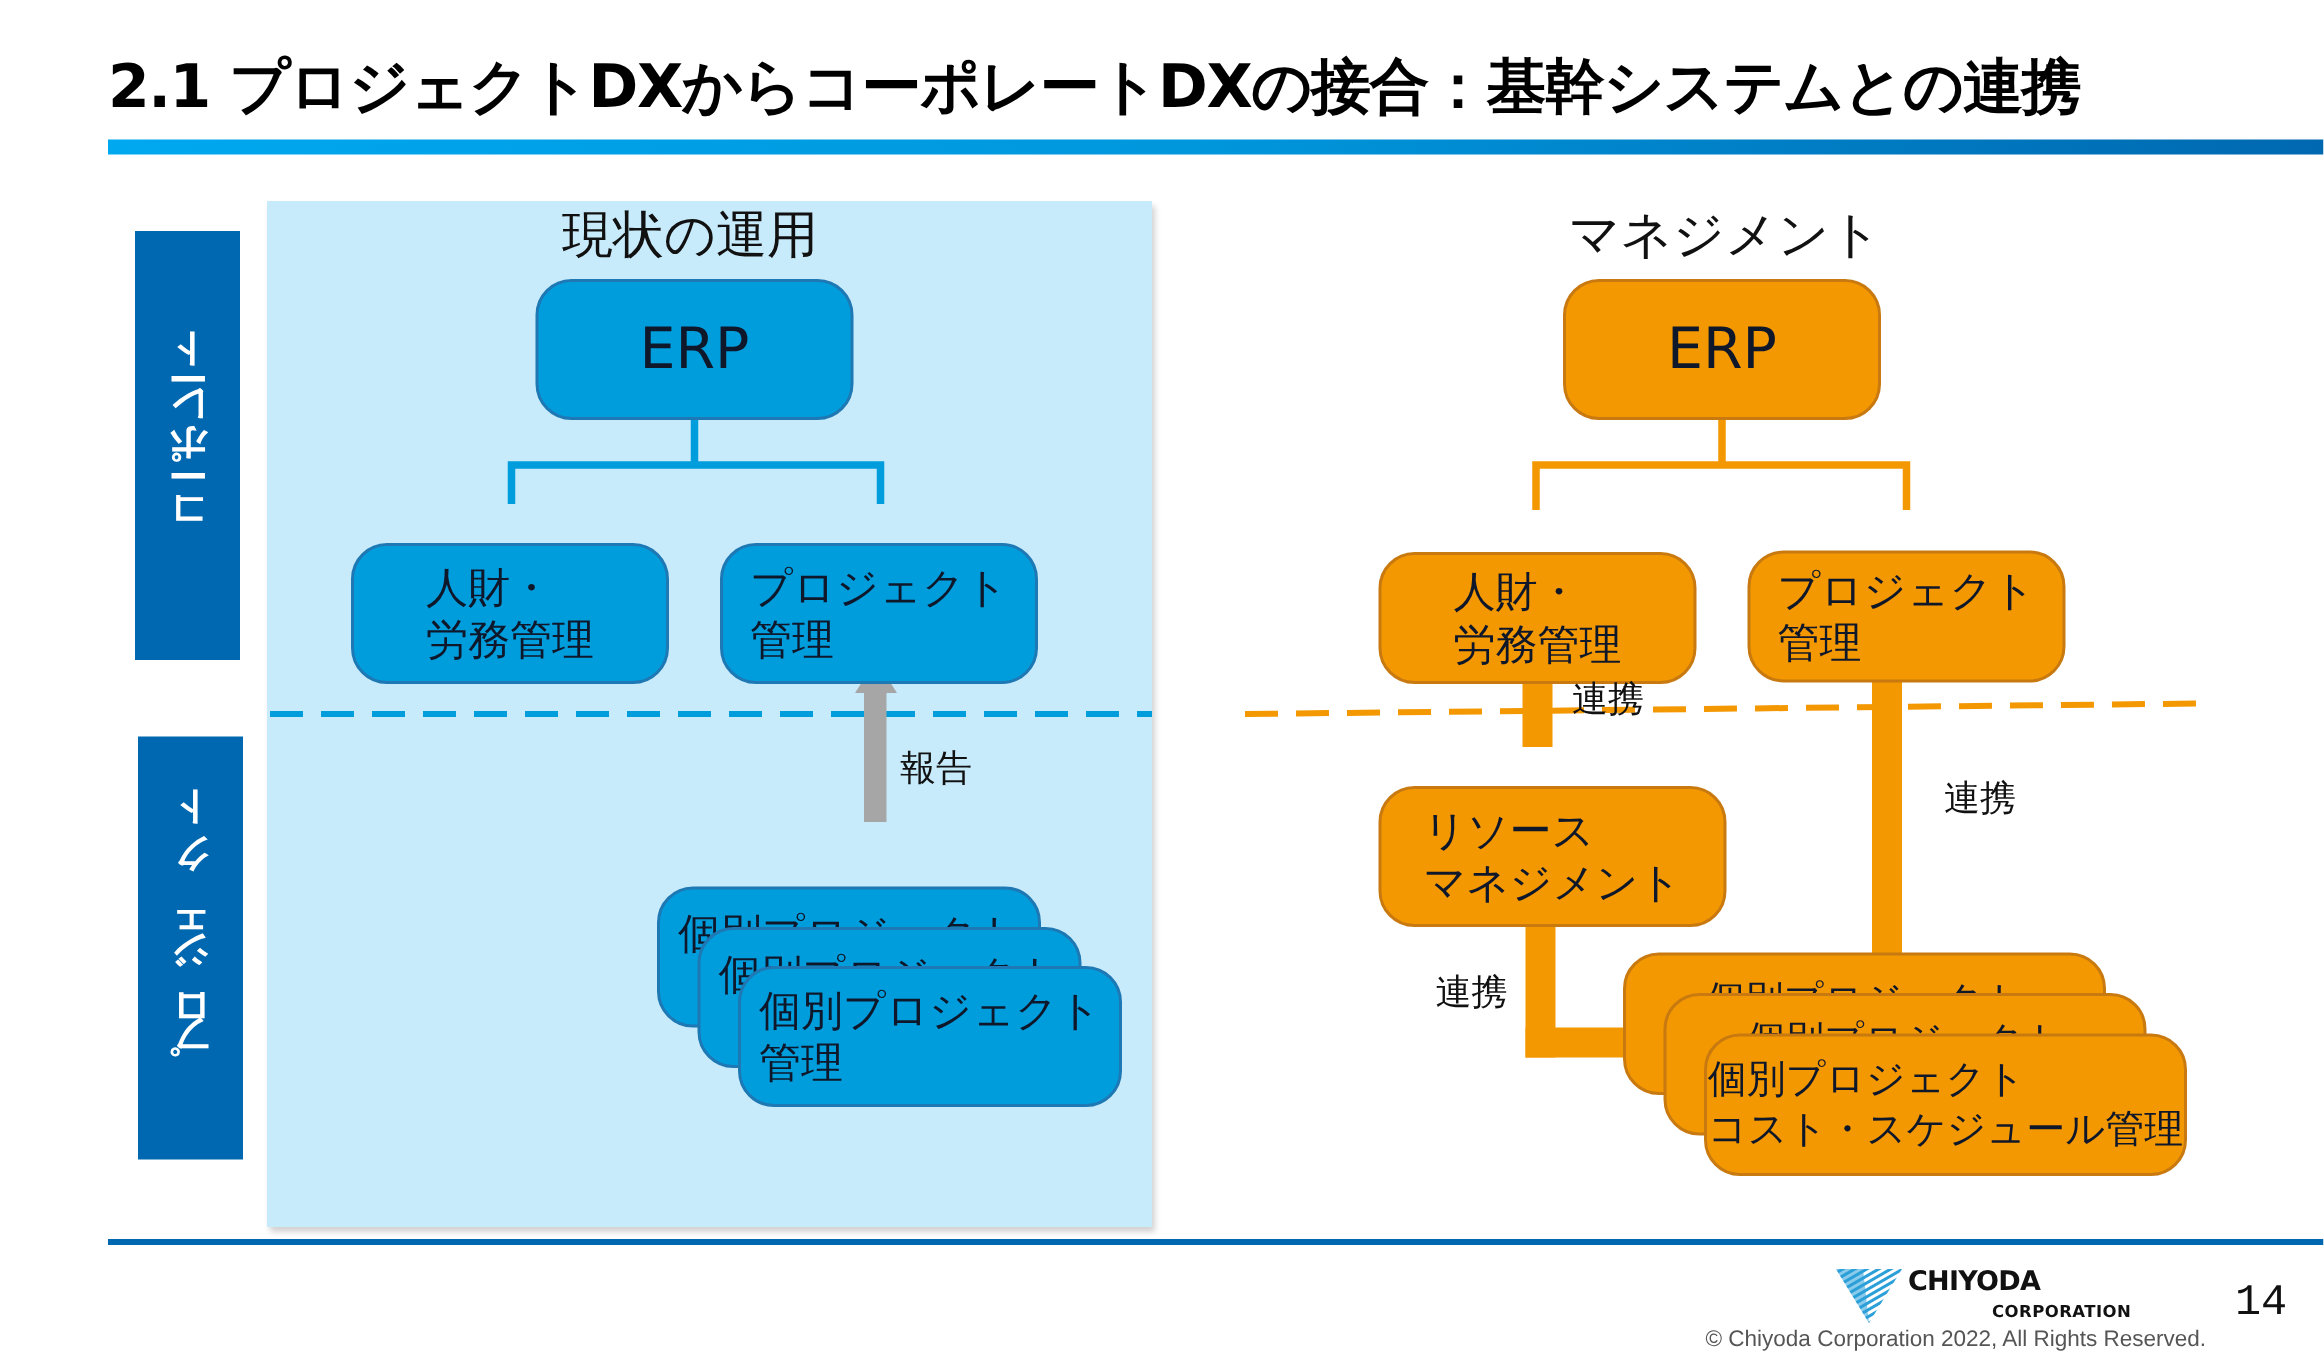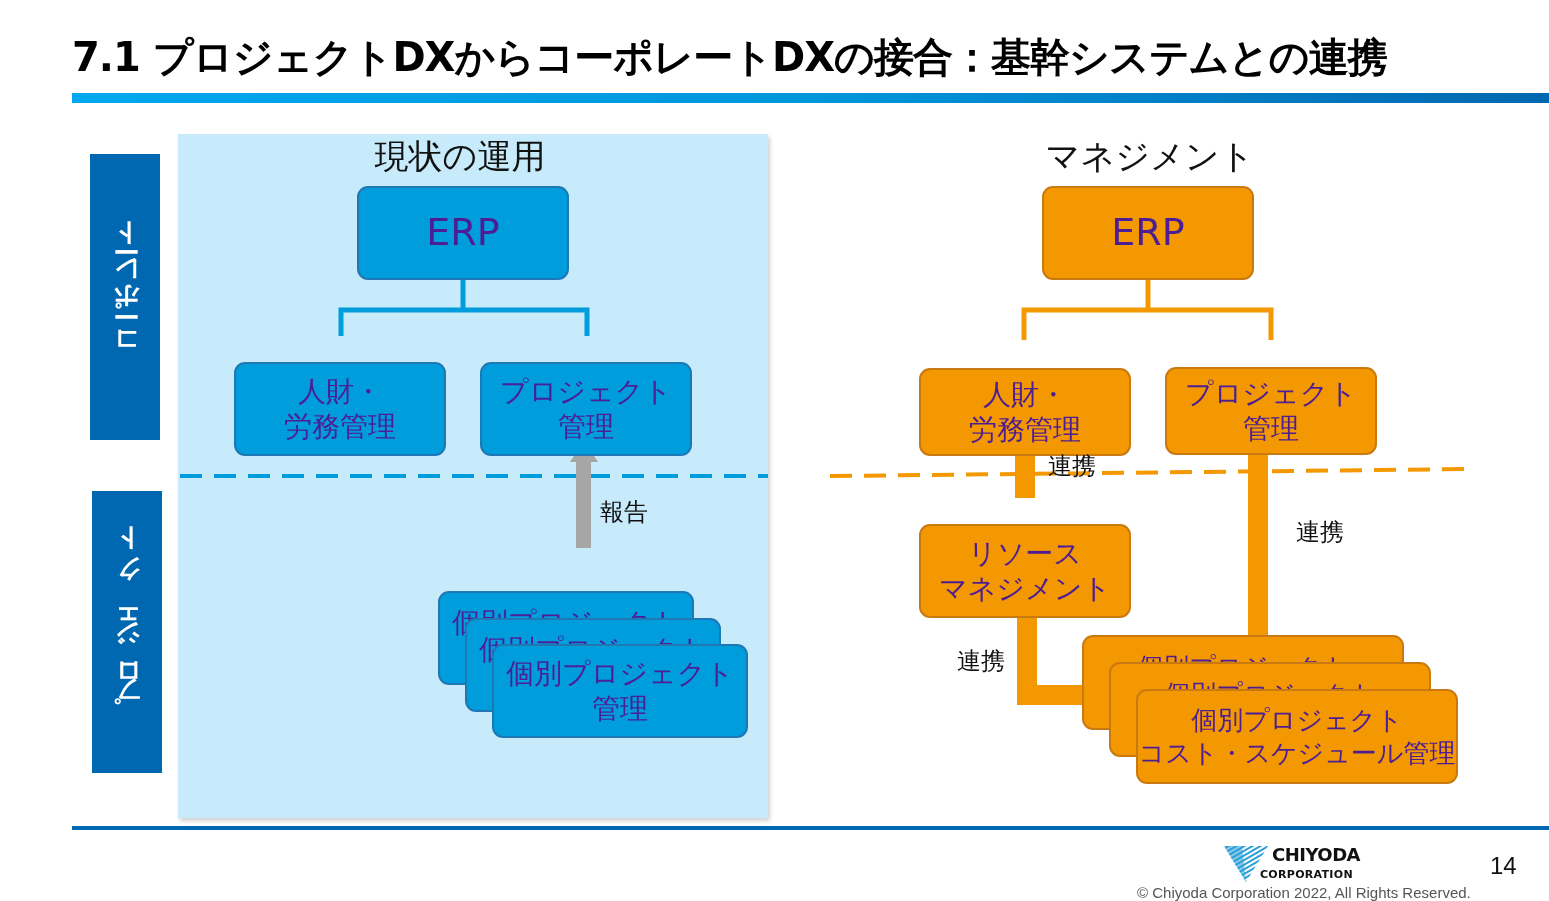--- a/index.html
+++ b/index.html
@@ -9,38 +9,38 @@
   .title { left:72px; top:30px; font-size:40px; font-weight:bold; color:#000; letter-spacing:-1px; white-space:nowrap; }
   .title-bar { left:72px; top:93px; width:1477px; height:10px;
                background:linear-gradient(90deg,#00a8ef 0%,#0096dc 50%,#0068b0 100%); }
   .panel { box-shadow:2px 3px 4px rgba(0,0,0,0.18); }
   .panel-left { left:178px; top:134px; width:590px; height:684px; background:#c7ebfb; }
   .panel-right { left:829px; top:132px; width:637px; height:686px; background:#fde8c9; }
   .panel-title { font-size:34px; color:#111; text-align:center; white-space:nowrap;font-family:Liberation Serif, serif; }
   .side-label { background:#0068b0; color:#fff; font-size:26px; font-weight:bold;
                 display:flex; align-items:center; justify-content:center; }
   .side-label span { writing-mode:vertical-rl; transform:rotate(180deg); letter-spacing:2px; }
-  .box { border-radius:11px; color:#4c1d95; display:flex; align-items:center; justify-content:center;
-         text-align:center; line-height:1.25; box-sizing:border-box; }
+  .box { border-radius:24px; color:#0f172a; display:flex; align-items:center; justify-content:center;
+         line-height:1.25; box-sizing:border-box; }
   .box.blue { background:#009ddc; border:2px solid #1e78b4; }
   .box.orange { background:#f39800; border:2px solid #c87a10; }
   .box-text { white-space:pre-line; }
   .erp { font-size:38px; }
   .mid { font-size:28px;margin-top:28px; }
   .small-t { font-size:26px; }
   .bottom-line { left:72px; top:826px; width:1477px; height:4px; background:#0068b0; }
   .label-black { color:#111; font-size:24px; white-space:nowrap; }
   .footer-copy { font-size:15px; color:#555; white-space:nowrap; font-family:"Liberation Sans", sans-serif; }
-  .page-num { font-size:24px; color:#111; font-family:Liberation Sans, sans-serif; }
+  .page-num { font-size:29px; color:#111; font-family:Liberation Mono, monospace; }
   .logo-text { font-family:"DejaVu Sans", sans-serif; font-weight:bold; color:#111; line-height:1; }
 </style>
 </head>
 <body>
 
-<div class="abs title">7.1 プロジェクトDXからコーポレートDXの接合：基幹システムとの連携</div>
+<div class="abs title">2.1 プロジェクトDXからコーポレートDXの接合：基幹システムとの連携</div>
 <div class="abs title-bar"></div>
 
 <div class="abs side-label" style="left:90px;top:154px;width:70px;height:286px;">
   <span>コーポレート</span>
 </div>
 <div class="abs side-label" style="left:92px;top:491px;width:70px;height:282px;">
   <span>プロジェクト</span>
 </div>
 
 <div class="abs panel panel-left"></div>
@@ -112,21 +112,21 @@
 </div>
 <div class="abs box orange mid" style="left:1165px;top:339px;width:212px;height:88px;">
   <span class="box-text">プロジェクト
 管理</span>
 </div>
 
 <div class="abs label-black" style="left:1048px;top:450px;">連携</div>
 <div class="abs label-black" style="left:1296px;top:516px;">連携</div>
 <div class="abs label-black" style="left:957px;top:645px;">連携</div>
 
-<div class="abs box orange mid" style="left:919px;top:496px;width:212px;height:94px;">
+<div class="abs box orange mid" style="left:919px;top:496px;width:232px;height:94px;">
   <span class="box-text">リソース
 マネジメント</span>
 </div>
 
 <div class="abs box orange small-t" style="left:1082px;top:635px;width:322px;height:95px;align-items:flex-start;padding-top:14px;overflow:hidden;">
   <span>個別プロジェクト</span>
 </div>
 <div class="abs box orange small-t" style="left:1109px;top:662px;width:322px;height:95px;align-items:flex-start;padding-top:14px;overflow:hidden;">
   <span>個別プロジェクト</span>
 </div>
@@ -142,15 +142,15 @@
     <defs>
       <pattern id="stripes" width="4" height="4" patternUnits="userSpaceOnUse" patternTransform="rotate(60)">
         <rect width="2" height="4" fill="#2a9fd8"></rect>
       </pattern>
     </defs>
     <polygon points="2,2 46,2 24,38" fill="url(#stripes)"></polygon>
     <polygon points="2,2 20,2 24,38" fill="#2a9fd8" opacity="0.55"></polygon>
   </svg>
 </div>
 <div class="abs logo-text" style="left:1272px;top:846px;font-size:18px;letter-spacing:-0.5px;">CHIYODA</div>
-<div class="abs logo-text" style="left:1260px;top:869px;font-size:11px;letter-spacing:0.3px;">CORPORATION</div>
+<div class="abs logo-text" style="left:1328px;top:869px;font-size:11px;letter-spacing:0.3px;">CORPORATION</div>
 <div class="abs page-num" style="left:1490px;top:852px;">14</div>
 <div class="abs footer-copy" style="left:1137px;top:884px;">© Chiyoda Corporation 2022, All Rights Reserved.</div>
 
 </body></html>

